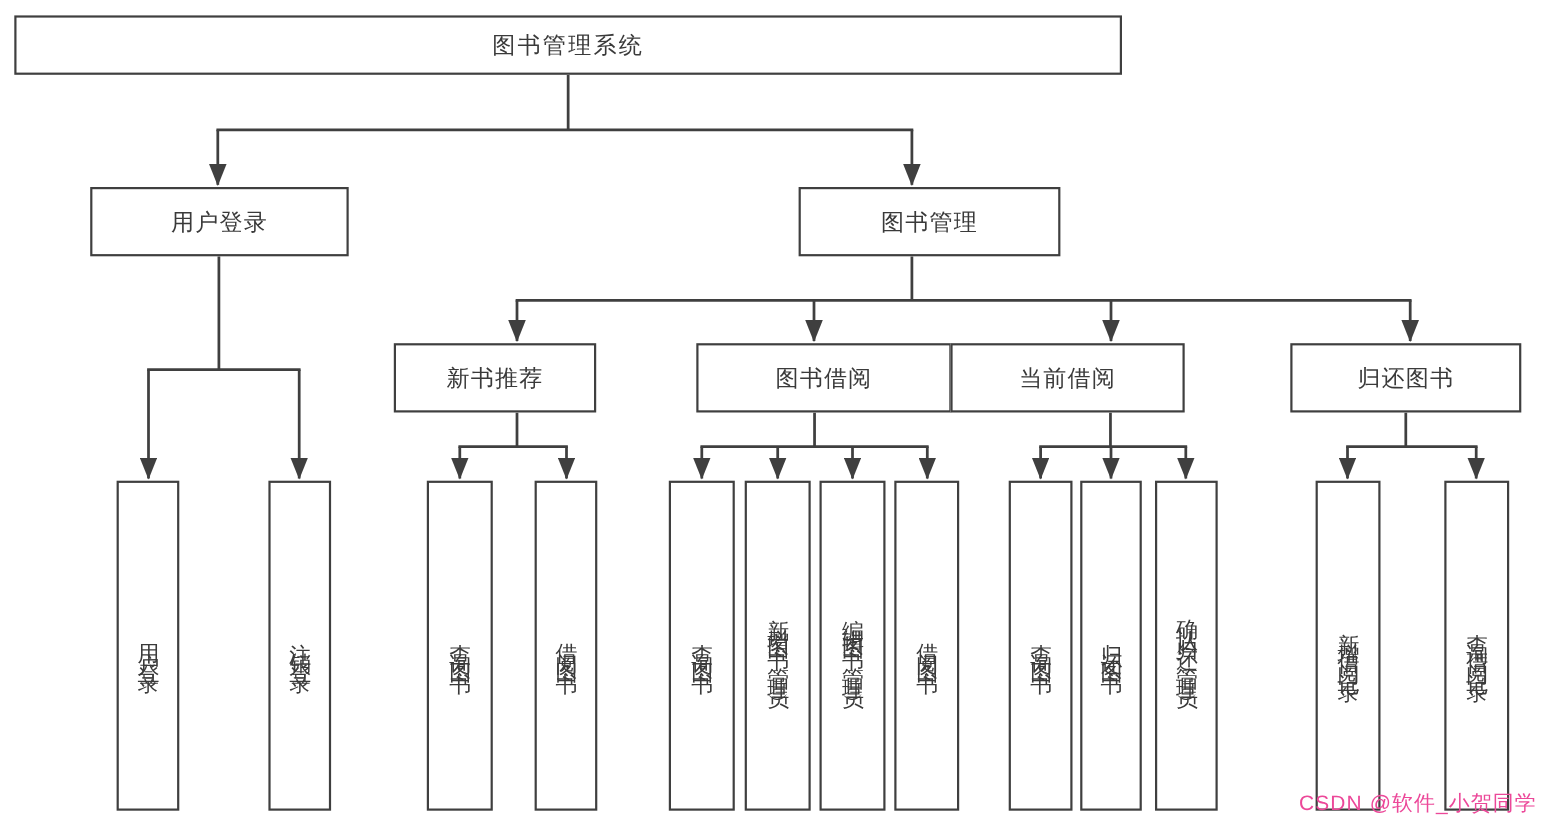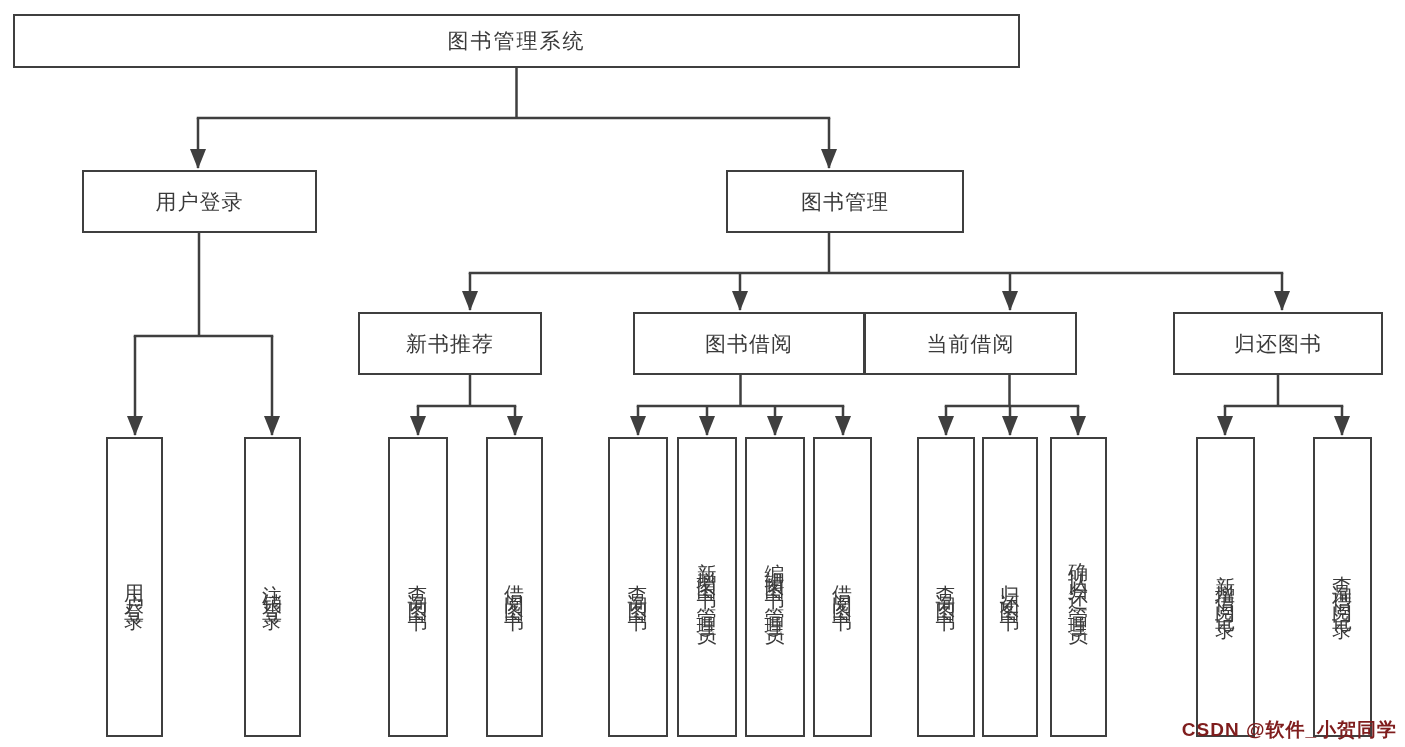--- a/index.html
+++ b/index.html
@@ -36,24 +36,23 @@
     text-orientation: mixed;
     letter-spacing: 9px;
     line-height: 1;
     white-space: nowrap;
   }
   .watermark {
     position: absolute;
     right: 8px;
     bottom: 4px;
     font-size: 19px;
-    color: #7f1d1d;
+    color: #ec4899;
     letter-spacing: 1px;
     pointer-events: none;
-    font-weight: bold;
   }
 </style>
 </head>
 <body>
 
 <div id="canvas">
 
   <svg id="wires" viewBox="0 0 1405 747" xmlns="http://www.w3.org/2000/svg">
     <defs>
       <marker id="ah" viewBox="0 0 20 16" refX="19" refY="8" markerWidth="20" markerHeight="16" markerUnits="userSpaceOnUse" orient="auto">

